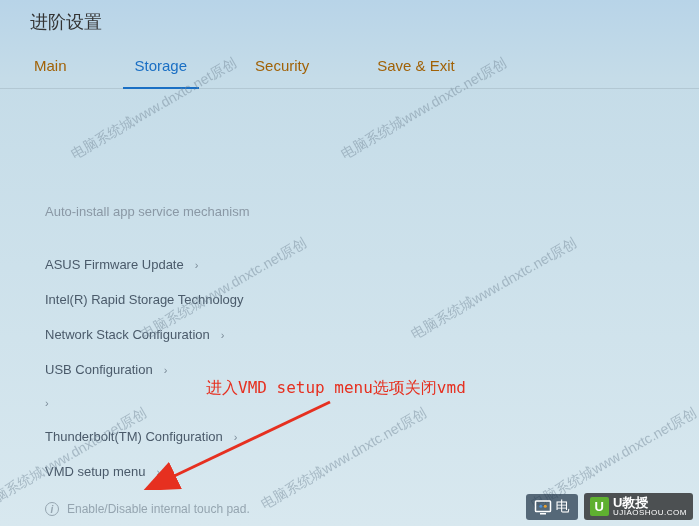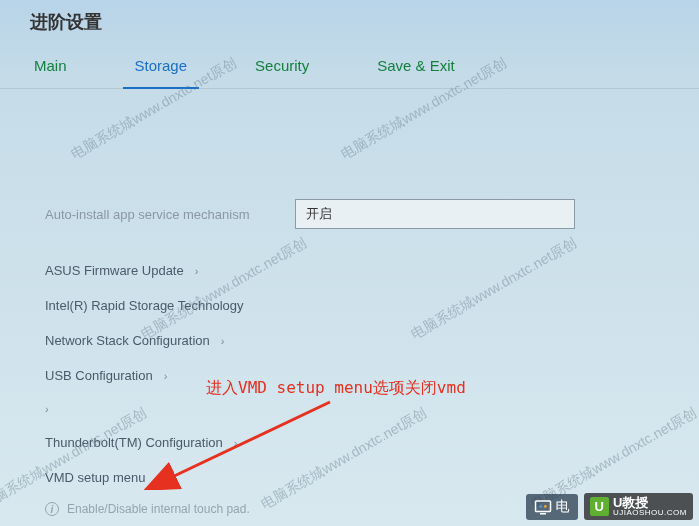--- a/index.html
+++ b/index.html
@@ -10,32 +10,32 @@
   background: linear-gradient(180deg, #b8d4e8 0%, #c5dce8 15%, #d8e8ef 100%);
   position: relative;
   overflow: hidden;
 }
 .header {
   padding: 10px 30px 5px;
 }
 .title {
   font-size: 18px;
   color: #333;
-  font-weight: 700;
+  font-weight: 400;
 }
 .tabs {
   display: flex;
   padding: 10px 30px 0;
   gap: 60px;
   border-bottom: 1px solid rgba(150,170,180,0.4);
 }
 .tab {
   padding: 8px 4px 14px;
   font-size: 15px;
-  color: #15803d;
+  color: #a16207;
   cursor: pointer;
   position: relative;
 }
 .tab.active {
   color: #1a6fc4;
 }
 .tab.active::after {
   content: '';
   position: absolute;
   bottom: -1px;
@@ -187,21 +187,20 @@
 <div class="tabs">
   <div class="tab">Main</div>
   <div class="tab active">Storage</div>
   <div class="tab">Security</div>
   <div class="tab">Save &amp; Exit</div>
 </div>
 
 <div class="content">
   <div class="row">
     <div class="label faded">Auto-install app service mechanism</div>
-    <div class="select-box">开启</div>
   </div>
 
   <div class="menu-item">
     <span>ASUS Firmware Update</span>
     <span class="chevron">›</span>
   </div>
   <div class="menu-item">
     <span>Intel(R) Rapid Storage Technology</span>
   </div>
   <div class="menu-item">

